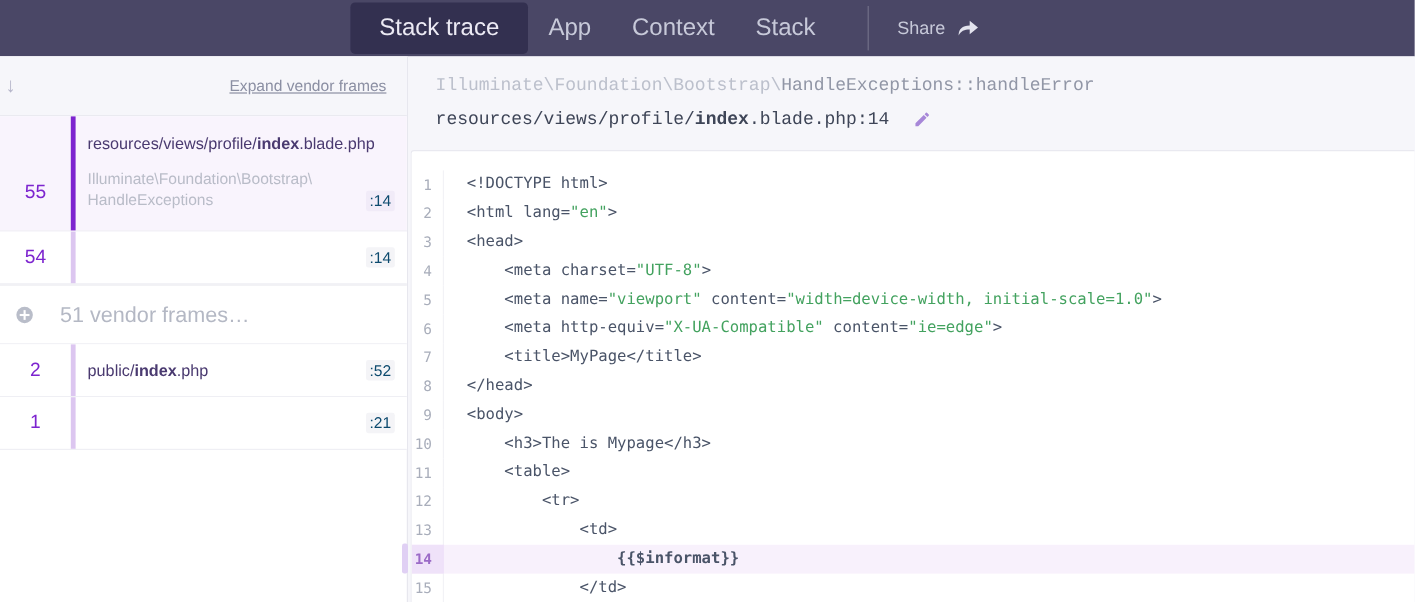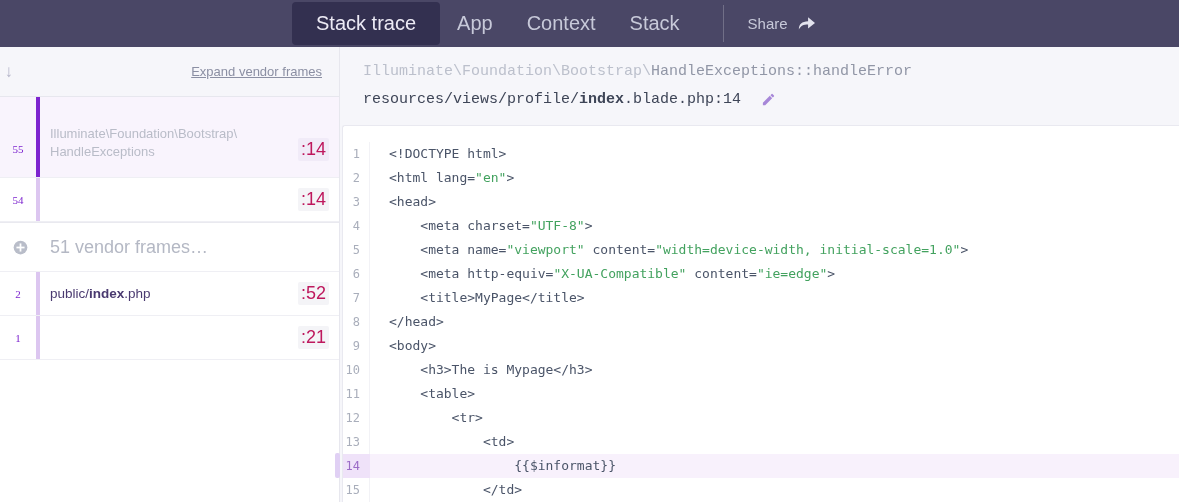--- a/index.html
+++ b/index.html
@@ -95,28 +95,27 @@
   .frames-list { background: #fff; }
   .frame-row {
     display: flex;
     align-items: stretch;
     border-bottom: 1px solid #efeff4;
     background: #fff;
     cursor: pointer;
   }
   .frame-row.selected { background: #f9f4fd; }
   .frame-num {
-    width: 36px;
+    width: 59px;
     min-width: 36px;
     display: flex;
     align-items: center;
     justify-content: center;
-    font-size: 11px;
+    font-size: 16px;
     color: #7d24cf;
-    font-family: Liberation Serif, serif;
   }
   .frame-row.selected .frame-num { align-items: flex-end; padding-bottom: 22px; }
   .frame-border {
     width: 4px;
     min-width: 4px;
     background: #dcc6f0;
   }
   .frame-row.selected .frame-border { background: #7d24cf; }
   .frame-content {
     flex: 1;
@@ -141,22 +140,22 @@
     display: flex;
     justify-content: space-between;
     align-items: flex-end;
   }
   .frame-class {
     font-size: 13px;
     line-height: 1.4;
     color: #b9bcc8;
   }
   .frame-line {
-    font-size: 18px;
-    color: #be185d;
+    font-size: 13px;
+    color: #0c4a6e;
     margin-left: auto;
     padding: 1px 3px;
     background: #f4f4f7;
     border-radius: 2px;
   }
   .frame-row.selected .frame-line { background: #f1ebf8; }
   .vendor-icon-cell {
     width: 40px;
     min-width: 40px;
     display: flex;
@@ -216,21 +215,21 @@
     border-right: 1px solid #f2f2f6;
   }
   .code-text {
     flex: 1;
     white-space: pre;
     font-size: 13px;
     color: #4a5468;
     padding-left: 19px;
   }
   .tok-s { color: #43a25f; }
-  .code-line.hl { background: #f8f1fc; }
+  .code-line.hl { background: #f8f1fc; font-weight: bold; }
   .code-line.hl .code-gutter { background: #efe2f9; color: #9b6bc7; border-right-color: #efe2f9; }
 </style>
 </head>
 <body>
 
 <nav class="topbar">
   <div class="tabs">
       <div class="tab active">Stack trace</div>
       <div class="tab">App</div>
       <div class="tab">Context</div>
@@ -255,20 +254,21 @@
         <span class="arrow-up">↑</span>
         <span class="arrow-down">↓</span>
       </div>
       <span class="expand-link">Expand vendor frames</span>
     </div>
     <div class="frames-list">
         <div class="frame-row selected">
           <div class="frame-num">55</div>
           <div class="frame-border"></div>
           <div class="frame-content">
+            <div class="frame-file"><span>resources/views/profile/</span><b>index</b><span>.blade.php</span></div>
             <div class="frame-class-wrap">
               <div class="frame-class">
                 <div>Illuminate\Foundation\Bootstrap\</div>
                 <div>HandleExceptions</div>
               </div>
               <span class="frame-line">:14</span>
             </div>
           </div>
         </div>
         <div class="frame-row">

